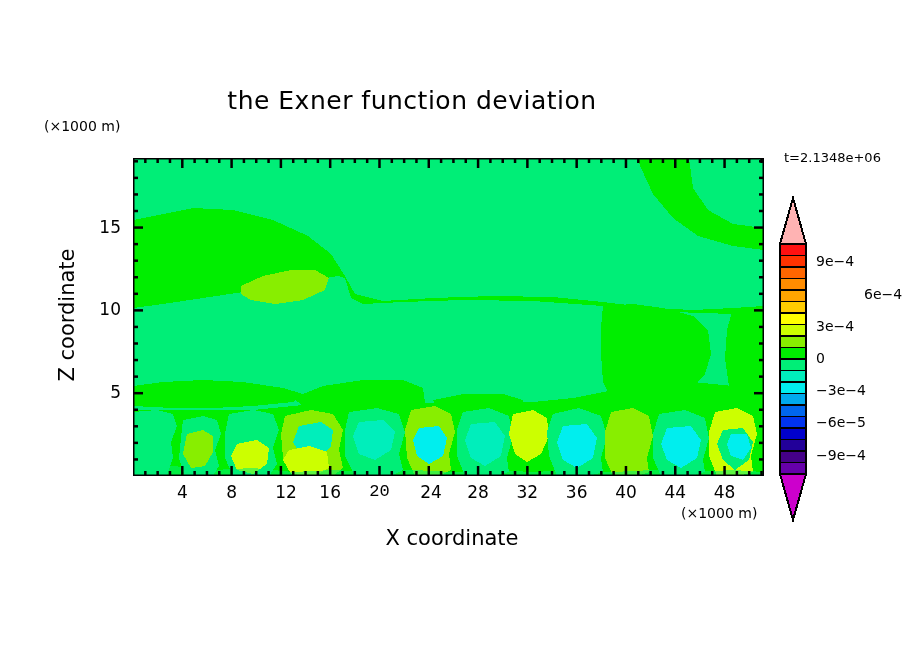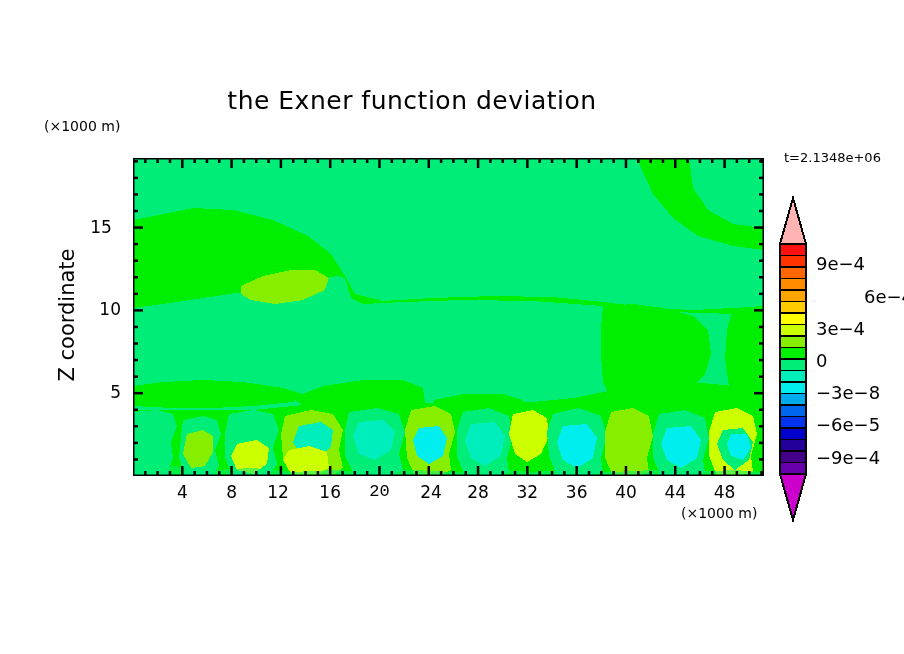--- a/index.html
+++ b/index.html
@@ -85,38 +85,39 @@
     position: absolute;
     font-size: 17px;
     color: #000;
     text-align: center;
   }
   .xtick { width: 40px; }
   .ytick { width: 40px; text-align: right; }
 
   .cb-label {
     position: absolute;
-    font-size: 18px;
+    font-size: 14px;
     color: #000;
     white-space: nowrap;
   }
 
   svg { display: block; }
 </style>
 </head>
 <body>
 
 <div class="figure">
 
   <div id="plot-title">the Exner function deviation</div>
 
   <div id="zunits">(×1000 m)</div>
   <div id="xunits">(×1000 m)</div>
   <div id="timestamp">t=2.1348e+06</div>
 
+  <div id="xaxis-label">X coordinate</div>
   <div id="yaxis-label">Z coordinate</div>
 
   <svg id="field-svg" style="position:absolute; left:133px; top:158px;" width="631" height="318" viewBox="0 0 631 318">
     <defs>
       <clipPath id="plotclip">
           <rect x="0" y="0" width="631" height="318"></rect>
         </clipPath>
     </defs>
     <g clip-path="url(#plotclip)" shape-rendering="crispEdges">
 
@@ -358,36 +359,36 @@
         <line x1="0" y1="19.875" x2="5" y2="19.875"></line>
         <line x1="631" y1="19.875" x2="626" y2="19.875"></line>
         <line x1="0" y1="3.3125" x2="5" y2="3.3125"></line>
         <line x1="631" y1="3.3125" x2="626" y2="3.3125"></line>
       </g>
   </svg>
 
   <div id="xtick-labels">
       <div class="tick-text xtick" style="left: 162.297px; top: 482px;">4</div>
       <div class="tick-text xtick" style="left: 211.594px; top: 482px;">8</div>
-      <div class="tick-text xtick" style="left: 258px; top: 482px;">12</div>
+      <div class="tick-text xtick" style="left: 266px; top: 482px;">12</div>
       <div class="tick-text xtick" style="left: 310.188px; top: 482px;">16</div>
       <div class="tick-text xtick" style="left: 359.484px; top: 482px; font-family: Liberation Mono, monospace;">20</div>
       <div class="tick-text xtick" style="left: 411px; top: 482px;">24</div>
       <div class="tick-text xtick" style="left: 458.078px; top: 482px;">28</div>
       <div class="tick-text xtick" style="left: 507.375px; top: 482px;">32</div>
       <div class="tick-text xtick" style="left: 556.672px; top: 482px;">36</div>
       <div class="tick-text xtick" style="left: 605.969px; top: 482px;">40</div>
       <div class="tick-text xtick" style="left: 655.266px; top: 482px;">44</div>
       <div class="tick-text xtick" style="left: 704.562px; top: 482px;">48</div>
     </div>
 
   <div id="ytick-labels">
       <div class="tick-text ytick" style="left: 81px; top: 382.188px;">5</div>
       <div class="tick-text ytick" style="left: 81px; top: 299.375px;">10</div>
-      <div class="tick-text ytick" style="left: 81px; top: 216.562px; text-align: center;">15</div>
+      <div class="tick-text ytick" style="left: 81px; top: 216.562px;">15</div>
     </div>
 
   <svg id="colorbar-svg" style="position:absolute; left:776px; top:196px;" width="34" height="326" viewBox="0 0 34 326">
     <g id="cb-group" shape-rendering="crispEdges">
         <path d="M 17,2 L 30,48 L 4,48 Z" fill="#ffb3b3" stroke="#000" stroke-width="2"></path>
         <rect x="4" y="48" width="26" height="12" fill="#ff1111" stroke="#000" stroke-width="1.6"></rect>
         <rect x="4" y="59.5" width="26" height="12" fill="#ff3300" stroke="#000" stroke-width="1.6"></rect>
         <rect x="4" y="71" width="26" height="12" fill="#ff6600" stroke="#000" stroke-width="1.6"></rect>
         <rect x="4" y="82.5" width="26" height="12" fill="#ff8c00" stroke="#000" stroke-width="1.6"></rect>
         <rect x="4" y="94" width="26" height="12" fill="#ffa500" stroke="#000" stroke-width="1.6"></rect>
@@ -407,18 +408,18 @@
         <rect x="4" y="255" width="26" height="12" fill="#440088" stroke="#000" stroke-width="1.6"></rect>
         <rect x="4" y="266.5" width="26" height="12" fill="#6600aa" stroke="#000" stroke-width="1.6"></rect>
         <path d="M 4,278 L 30,278 L 17,324 Z" fill="#cc00cc" stroke="#000" stroke-width="2"></path>
       </g>
   </svg>
   <div id="cb-labels">
       <div class="cb-label" style="left: 816px; top: 253.4px;">9e−4</div>
       <div class="cb-label" style="left: 816px; top: 285.6px; margin-left: 48px;">6e−4</div>
       <div class="cb-label" style="left: 816px; top: 317.8px;">3e−4</div>
       <div class="cb-label" style="left: 816px; top: 350px;">0</div>
-      <div class="cb-label" style="left: 816px; top: 382.2px;">−3e−8</div>
+      <div class="cb-label" style="left: 816px; top: 382.2px;">−3e−4</div>
       <div class="cb-label" style="left: 816px; top: 414.4px;">−6e−5</div>
       <div class="cb-label" style="left: 816px; top: 446.6px;">−9e−4</div>
     </div>
 
 </div>
 
 </body></html>

